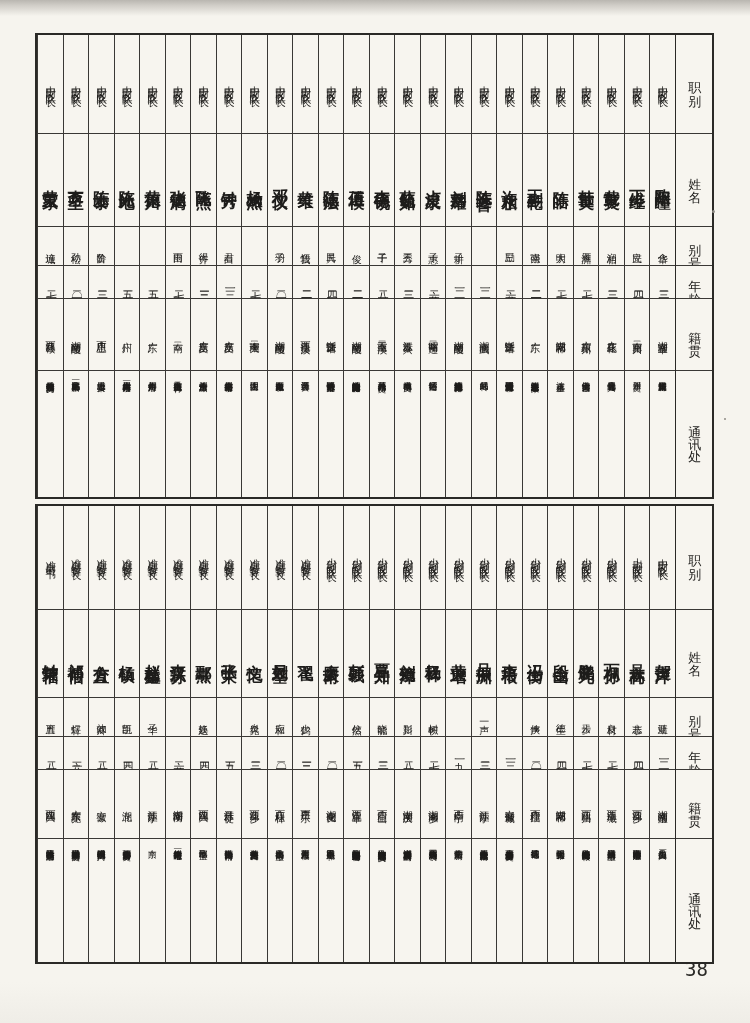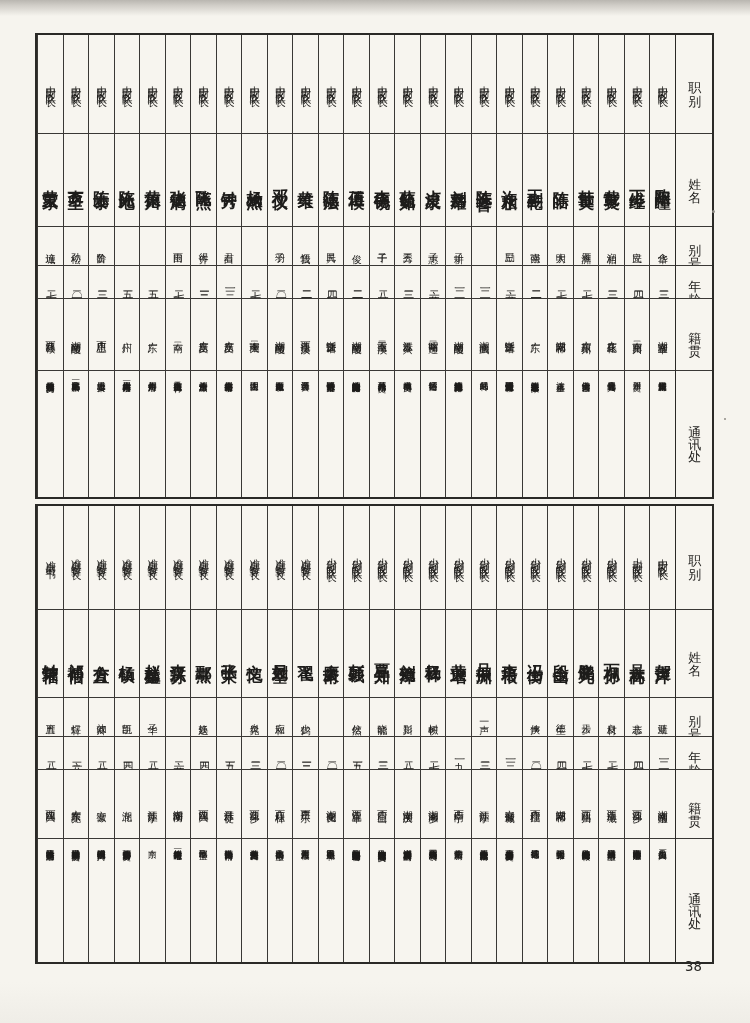--- a/index.html
+++ b/index.html
@@ -27,21 +27,21 @@
   
   .cell-rank .vtext{font-size:10.5px;letter-spacing:0.28em;}
   .cell-name .vtext{font-size:16px;font-weight:bold;letter-spacing:0.12em;}
   .cell-alias .vtext{font-size:10px;letter-spacing:0.1em;}
   .cell-age .vtext{font-size:11px;}
   .cell-native .vtext{font-size:10px;letter-spacing:0.08em;}
   .cell-address .vtext{font-size:8.5px;letter-spacing:0.02em;line-height:1.25;}
   .header-col .vtext{font-size:13px;letter-spacing:0.95em;font-weight:500;}
   .header-col .cell-address .vtext{align-self:center;}
   .header-col .cell-address{align-items:center;padding-top:0;}
-  .page-number{position:absolute;left:685px;top:958px;font-size:14px;color:#2a2926;
+  .page-number{position:absolute;left:685px;top:958px;font-size:19px;color:#2a2926;
                font-family:"DejaVu Sans Mono",monospace;}
   .speck{position:absolute;background:#8f8c86;border-radius:50%;}
 </style>
 </head>
 <body>
 
 <div class="page">
 
   <div class="vtable t1">
     <div class="col header-col">

